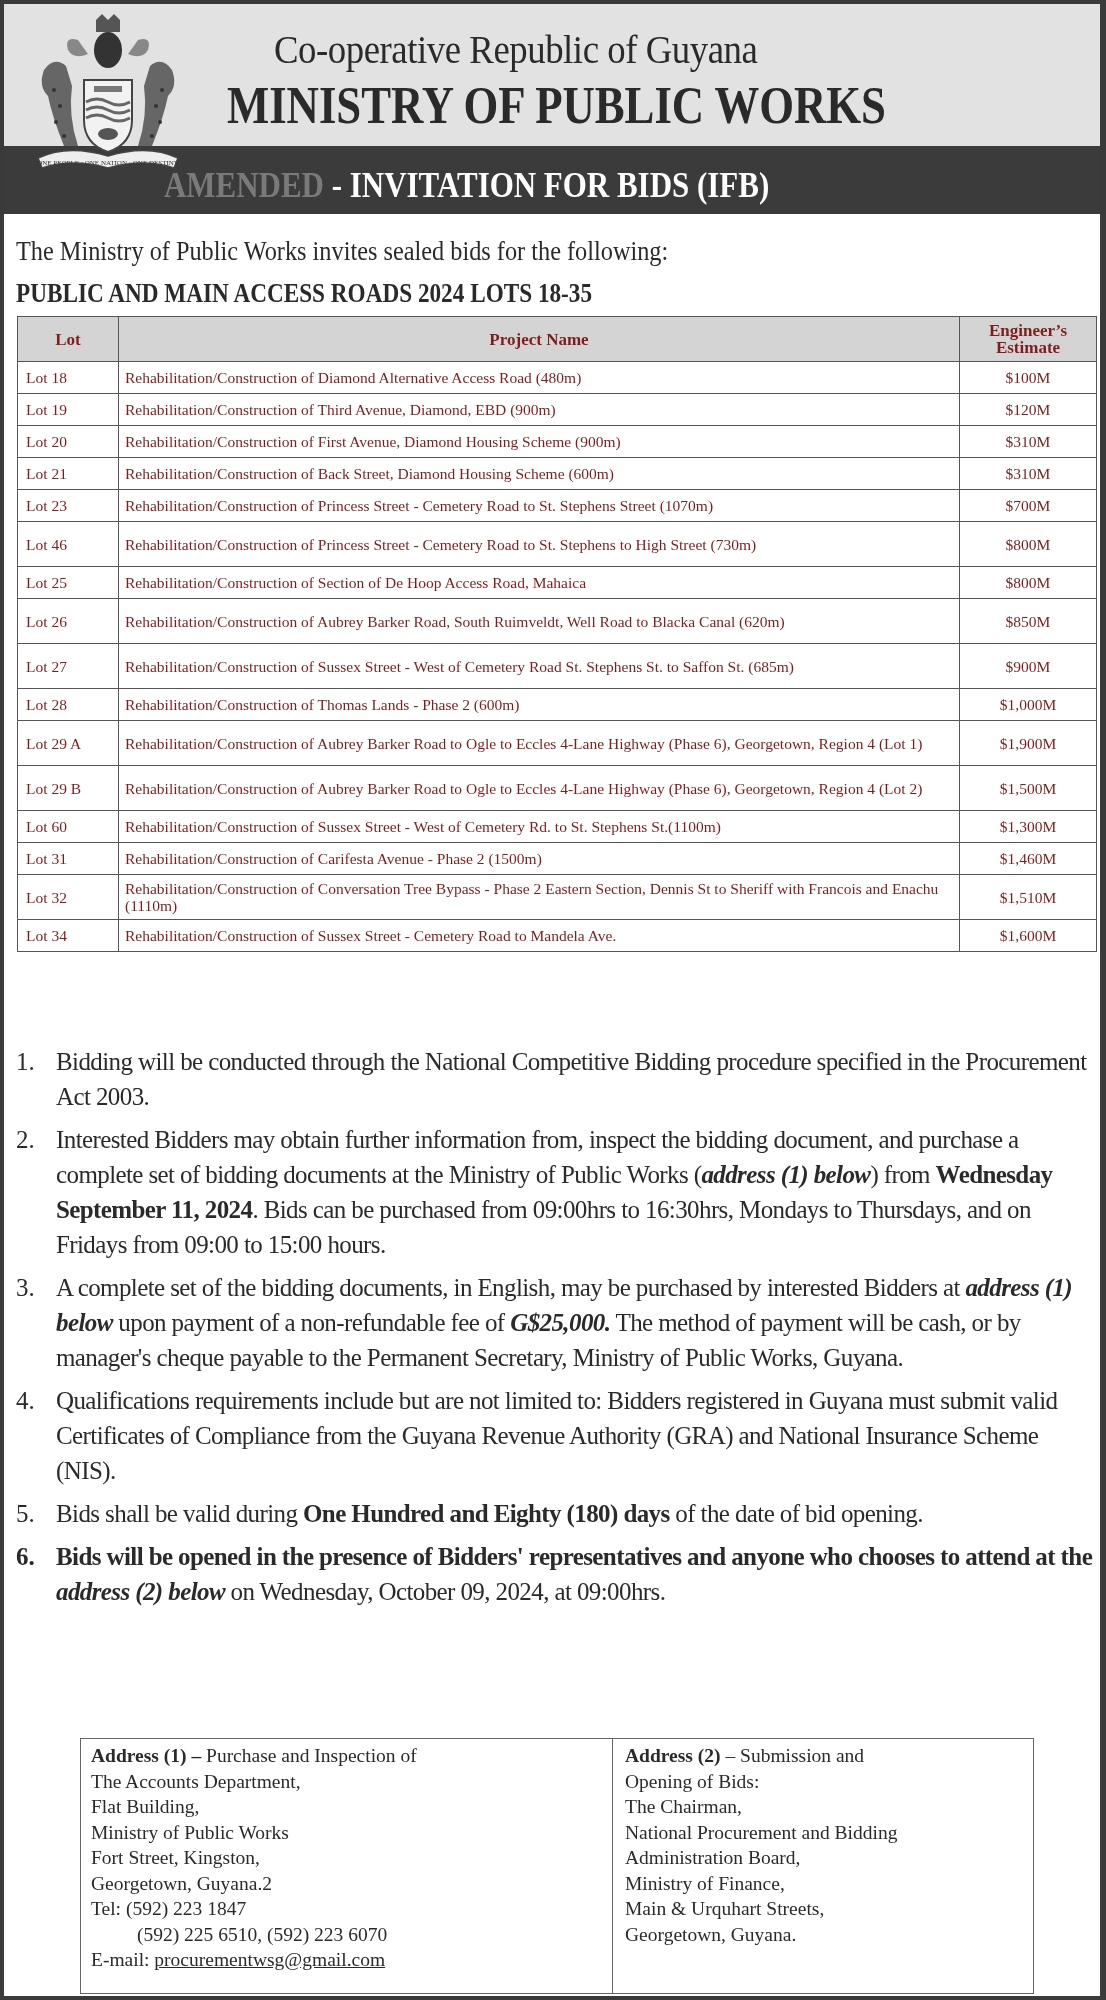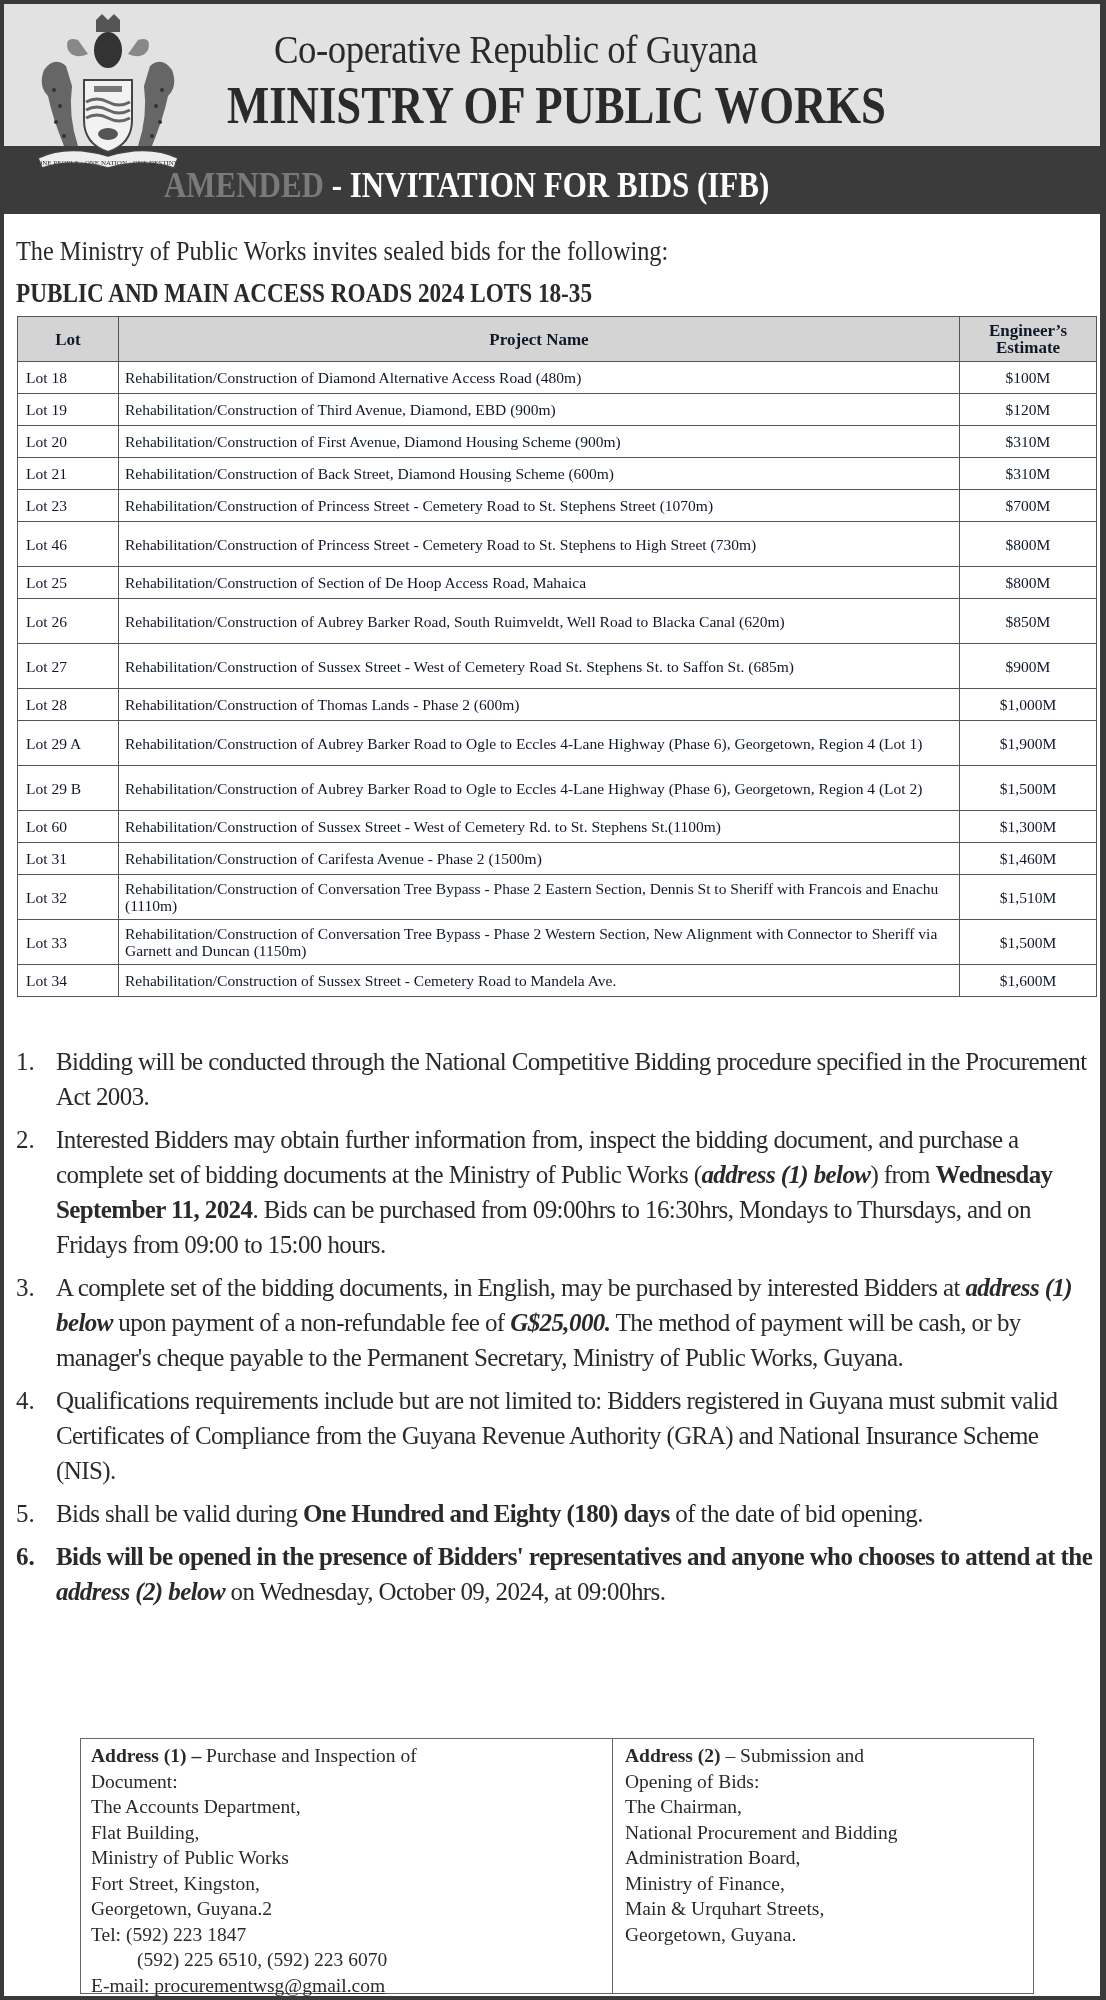--- a/index.html
+++ b/index.html
@@ -8,21 +8,21 @@
   .header-top { position:absolute; left:0; top:0; width:1096px; height:142px; background:#e2e2e2; }
   .header-band { position:absolute; left:0; top:142px; width:1096px; height:68px; background:#3b3b3b; }
   .crest { position:absolute; left:14px; top:6px; width:180px; height:162px; }
   .subtitle { position:absolute; left:270px; top:22px; font-size:40px; color:#2a2a2a; letter-spacing:-0.5px; transform:scaleX(0.92); transform-origin:left top; white-space:nowrap; }
   .ministry { position:absolute; left:223px; top:72px; font-size:52px; font-weight:bold; color:#2a2a2a; letter-spacing:0px; transform:scaleX(0.86); transform-origin:left top; white-space:nowrap; }
   .ifb { position:absolute; left:160px; top:160px; font-size:36px; font-weight:bold; white-space:nowrap; transform:scaleX(0.86); transform-origin:left top; }
   .ifb .amended { color:#7a7a7a; }
   .ifb .rest { color:#fff; }
   .intro { position:absolute; left:12px; top:232px; font-size:27px; color:#2a2a2a; transform:scaleX(0.9); transform-origin:left top; white-space:nowrap; }
   .lots-title { position:absolute; left:12px; top:274px; font-size:27px; font-weight:bold; color:#2a2a2a; transform:scaleX(0.86); transform-origin:left top; white-space:nowrap; }
-  table.lots { position:absolute; left:13px; top:312px; width:1080px; border-collapse:collapse; font-size:15.5px; color:#0f172a; }
+  table.lots { position:absolute; left:13px; top:312px; width:1080px; border-collapse:collapse; font-size:15.5px; color:#7f1d1d; }
   table.lots th, table.lots td { border:1.5px solid #555; padding:2px 6px; line-height:17px; }
   table.lots th { background:#d4d4d4; font-weight:bold; font-size:17px; height:40px; }
   table.lots td { height:27px; }
   table.lots td.lot { width:86px; padding-left:8px; }
   table.lots td.est { width:124px; text-align:center; }
   table.lots tr.tall td { height:40px; }
   .terms { position:absolute; left:12px; top:1040px; width:1080px; font-size:25px; color:#2a2a2a; line-height:35px; }
   .term { display:flex; margin-bottom:8px; }
   .term .num { width:40px; flex:none; }
   .term .txt { flex:1; letter-spacing:-0.6px; }
@@ -155,25 +155,20 @@
         <tr>
           <td class="lot">Lot 31</td>
           <td>Rehabilitation/Construction of Carifesta Avenue - Phase 2 (1500m)</td>
           <td class="est">$1,460M</td>
         </tr>
         <tr class="tall">
           <td class="lot">Lot 32</td>
           <td>Rehabilitation/Construction of Conversation Tree Bypass - Phase 2 Eastern Section, Dennis St to Sheriff with Francois and Enachu (1110m)</td>
           <td class="est">$1,510M</td>
         </tr>
-        <tr class="tall">
-          <td class="lot">Lot 33</td>
-          <td>Rehabilitation/Construction of Conversation Tree Bypass - Phase 2 Western Section, New Alignment with Connector to Sheriff via Garnett and Duncan (1150m)</td>
-          <td class="est">$1,500M</td>
-        </tr>
         <tr>
           <td class="lot">Lot 34</td>
           <td>Rehabilitation/Construction of Sussex Street - Cemetery Road to Mandela Ave.</td>
           <td class="est">$1,600M</td>
         </tr>
       </tbody>
   </table>
 
   <div class="terms" id="terms">
       <div class="term">
@@ -199,21 +194,20 @@
       <div class="term">
         <span class="num" style="font-weight: bold;">6.</span>
         <span class="txt"><span style="font-weight: bold;">Bids will be opened in the presence of Bidders' representatives and anyone who chooses to attend at the </span><span style="font-style: italic; font-weight: bold;">address (2) below</span><span style="font-weight: normal;"> on Wednesday, October 09, 2024, at 09:00hrs.</span></span>
       </div>
     </div>
 
   <div class="addr">
     <div class="addr-col left">
       <div><b>Address (1) –</b><span> Purchase and Inspection of</span></div>
       <div id="addr1-lines">
-          <div>Document:</div>
           <div>The Accounts Department,</div>
           <div>Flat Building,</div>
           <div>Ministry of Public Works</div>
           <div>Fort Street, Kingston,</div>
           <div>Georgetown, Guyana.2</div>
         </div>
       <div><span>Tel: </span><span>(592) 223 1847</span></div>
       <div class="indent">(592) 225 6510, (592) 223 6070</div>
       <div><span>E-mail: </span><span class="email-link">procurementwsg@gmail.com</span></div>
     </div>

